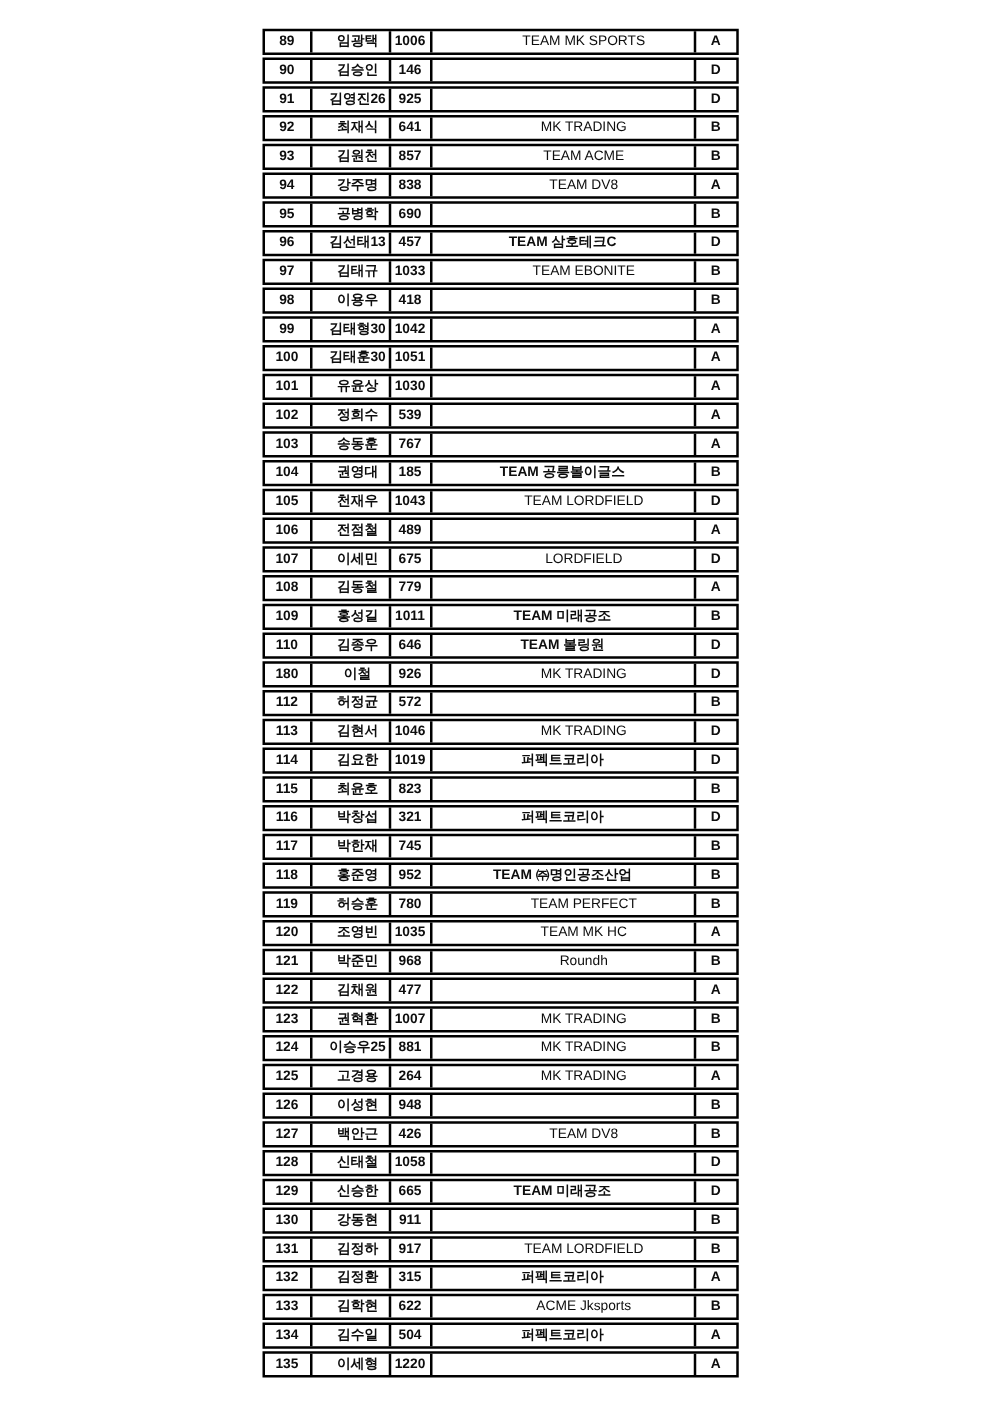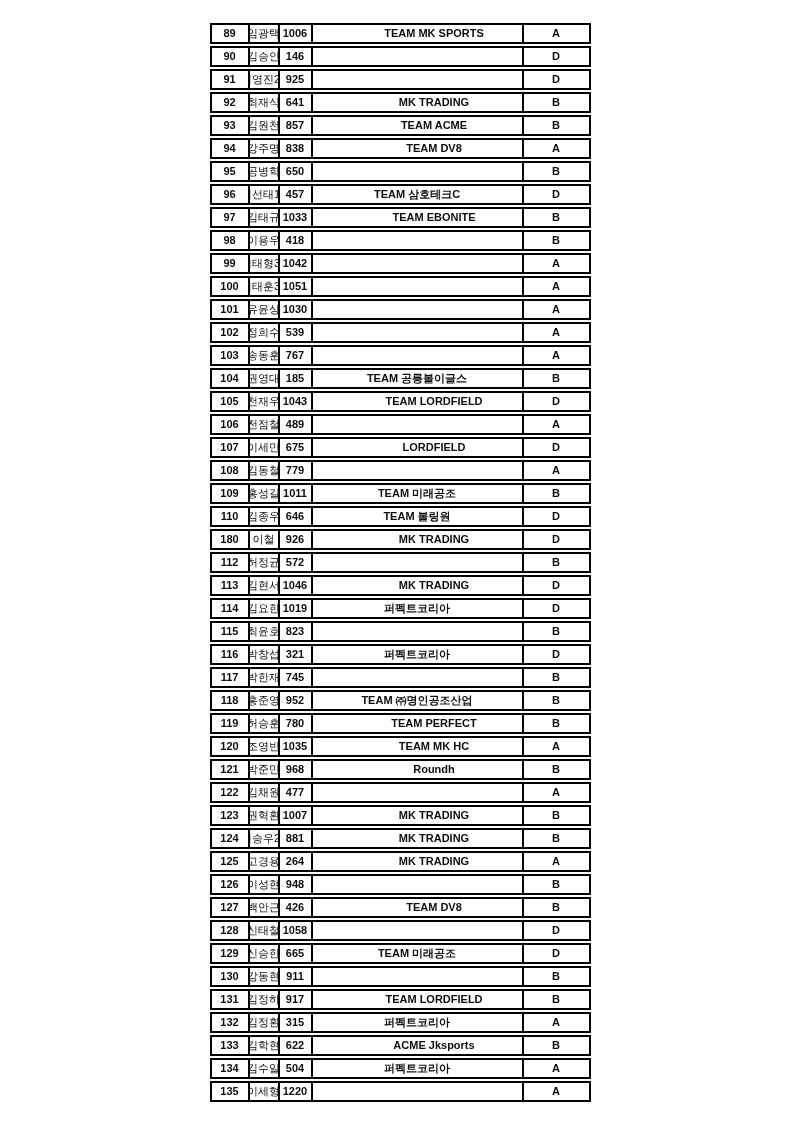--- a/index.html
+++ b/index.html
@@ -38,24 +38,24 @@
     align-items: center;
     justify-content: center;
     font-size: 11px;
     line-height: 1;
     box-sizing: border-box;
     overflow: hidden;
     white-space: nowrap;
   }
   .cell:last-child { border-right: none; }
   .c-rank   { width: 38px;  font-weight: 700; }
-  .c-name   { width: 30px;  font-weight: 400; }
+  .c-name   { width: 51px;  font-weight: 700; margin-left: 12px; }
   .c-number { width: 33px;  font-weight: 700; }
   .c-team   { width: 211px; font-weight: 700; }
-  .c-team.bold { font-weight: 700; padding-left: 34px; }
+  .c-team.bold { font-weight: 400; padding-left: 34px; }
   .c-grade  { flex: 1;      font-weight: 700; }
 </style>
 </head>
 <body>
 
 <div class="sheet">
   <div class="roster">
   <div class="row">
     <div class="cell c-rank">89</div>
     <div class="cell c-name">임광택</div>
@@ -100,21 +100,21 @@
     <div class="cell c-rank">94</div>
     <div class="cell c-name">강주명</div>
     <div class="cell c-number">838</div>
     <div class="cell c-team bold">TEAM DV8</div>
     <div class="cell c-grade">A</div>
   </div>
 
   <div class="row">
     <div class="cell c-rank">95</div>
     <div class="cell c-name">공병학</div>
-    <div class="cell c-number">650</div>
+    <div class="cell c-number">690</div>
     <div class="cell c-team"></div>
     <div class="cell c-grade">B</div>
   </div>
 
   <div class="row">
     <div class="cell c-rank">96</div>
     <div class="cell c-name">김선태13</div>
     <div class="cell c-number">457</div>
     <div class="cell c-team">TEAM 삼호테크C</div>
     <div class="cell c-grade">D</div>

